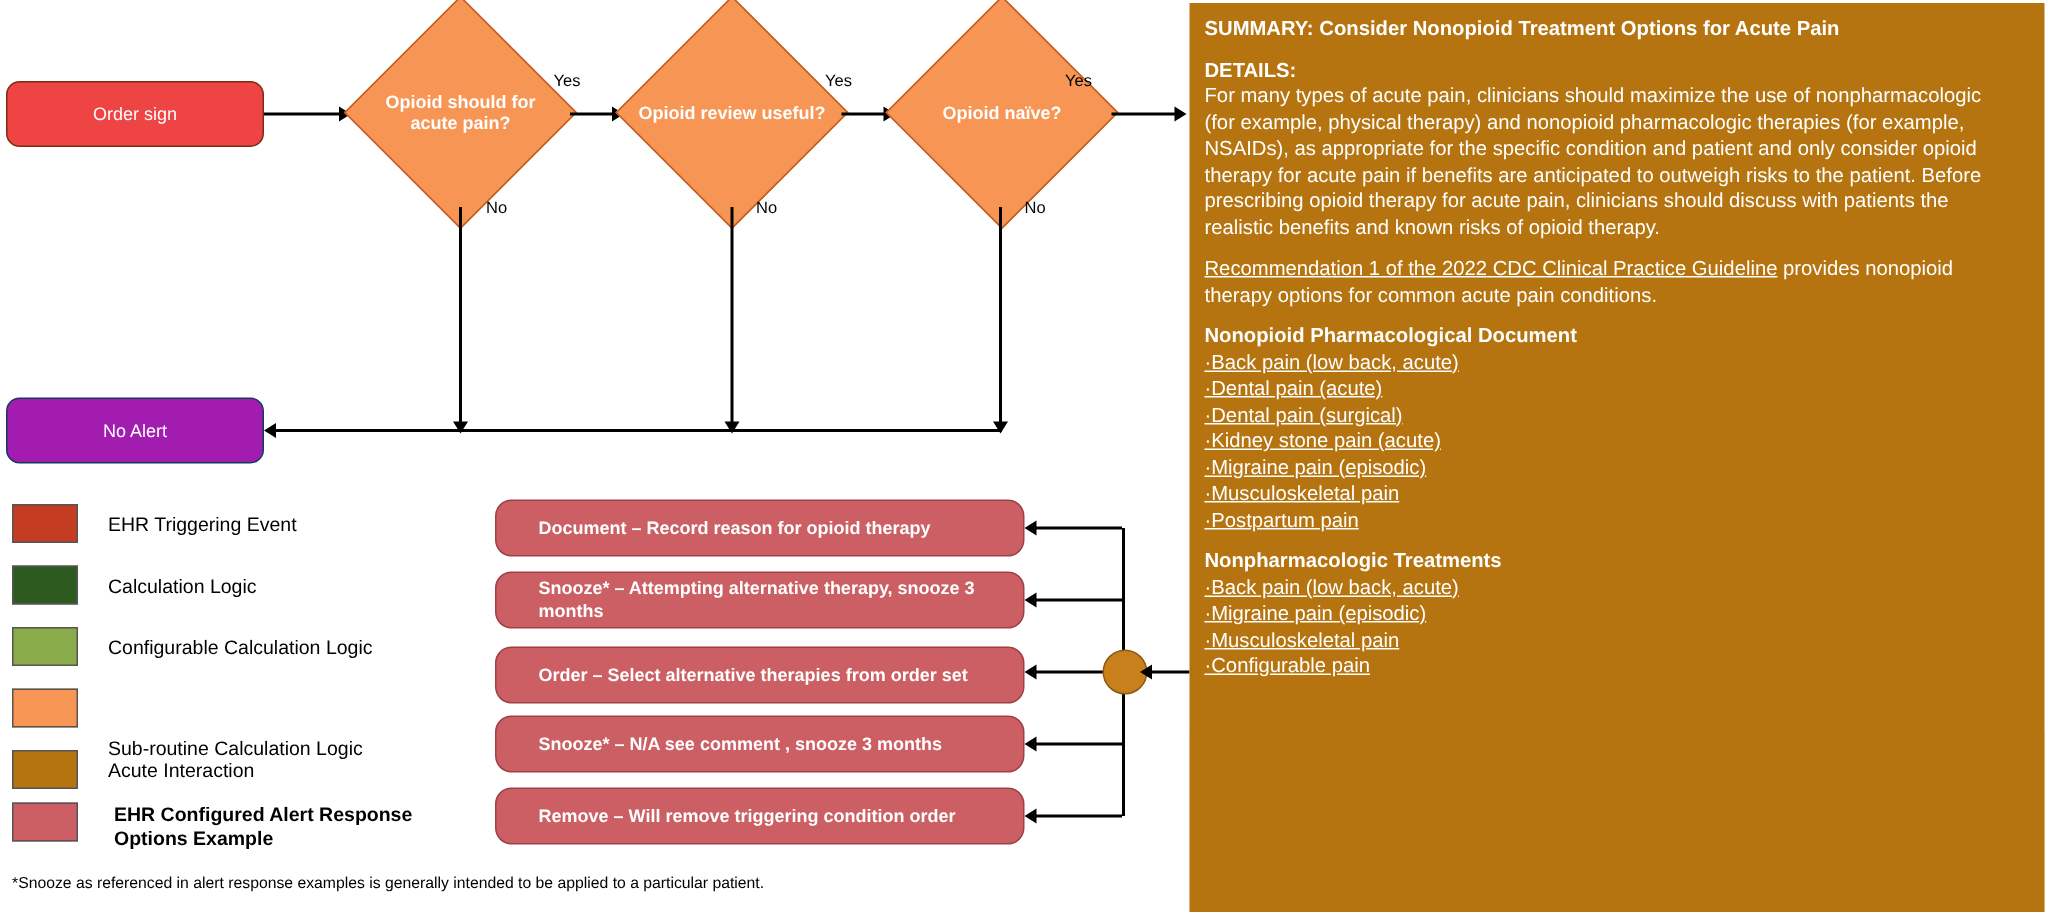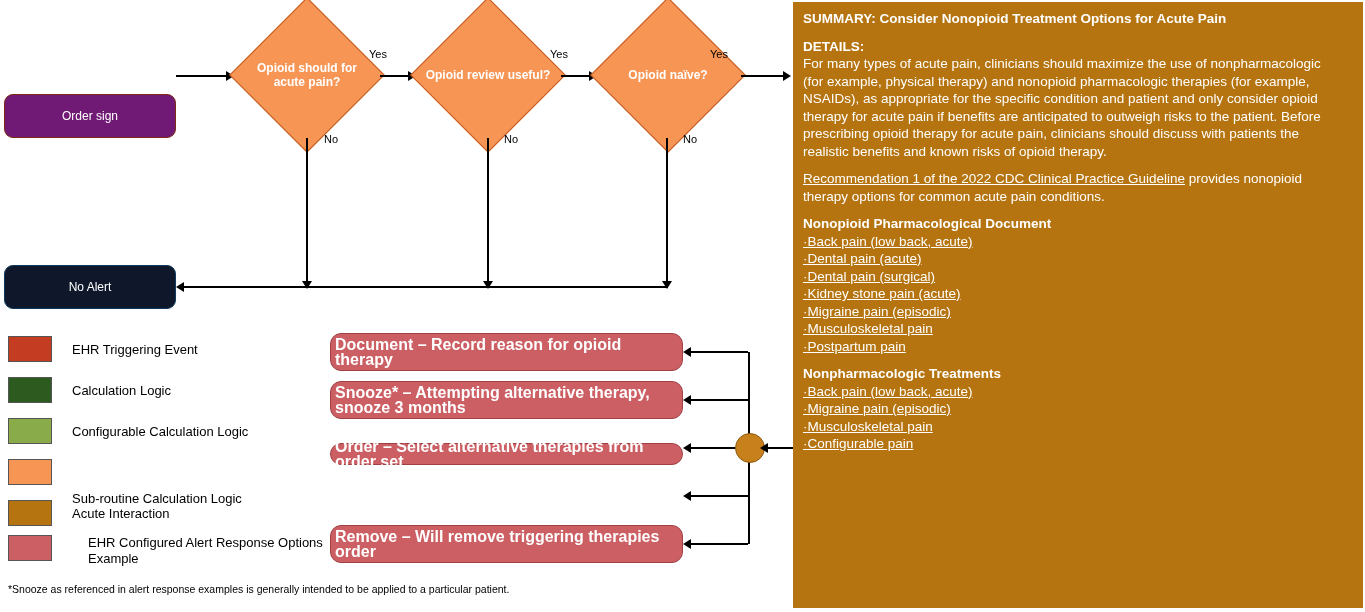--- a/index.html
+++ b/index.html
@@ -73,24 +73,24 @@
   .legend-swatch{position:absolute;width:44px;height:26px;border:1px solid #555;box-sizing:border-box;}
   .legend-text{position:absolute;font-size:13px;color:#000;line-height:16px;}
 
   
   .resp{
     position:absolute;
     background:#cb5f63;
     border:1px solid #a04044;
     border-radius:11px;
     color:#ffffff;
-    font-size:16px;
+    font-size:12px;
     font-weight:bold;
     display:flex;align-items:center;
-    padding:0 4px;
+    padding:0 28px;
     box-sizing:border-box;
     line-height:15px;
   }
   .junction{
     position:absolute;width:30px;height:30px;border-radius:50%;
     background:#c8801d;border:1px solid #8a5a12;box-sizing:border-box;
   }
 
   
   .panel{
@@ -116,21 +116,21 @@
   .linklist div{text-decoration:underline;}
   .footnote{
     position:absolute;left:8px;top:583px;font-size:10.5px;color:#000;
   }
 </style>
 </head>
 <body>
 
 <div class="canvas">
 
-  <div class="node rounded" style="left:4px;top:54px;width:172px;height:44px;background:#701a75;margin-top:40px;">
+  <div class="node rounded" style="left:4px;top:54px;width:172px;height:44px;background:#ef4444;">
     <span>Order sign</span>
   </div>
 
   <div class="ln hl" style="left:176px;top:75px;width:52px;"></div>
   <div class="arrow-r" style="left:226px;top:71px;"></div>
 
   <div class="diamond-wrap" style="left:234px;top:12px;width:146px;height:126px;">
     <div class="diamond" style="left:18px;top:8px;width:110px;height:110px;"></div>
     <div class="diamond-label">Opioid should for acute pain?</div>
   </div>
@@ -160,21 +160,21 @@
     <div class="diamond-label">Opioid naïve?</div>
   </div>
   <div class="edge-label" style="left:710px;top:48px;">Yes</div>
   <div class="edge-label" style="left:683px;top:133px;">No</div>
 
   <div class="ln hl" style="left:741px;top:75px;width:48px;"></div>
   <div class="arrow-r" style="left:783px;top:71px;"></div>
   <div class="ln vl" style="left:666px;top:138px;height:148px;"></div>
   <div class="arrow-d" style="left:662px;top:281px;"></div>
 
-  <div class="node rounded" style="left:4px;top:265px;width:172px;height:44px;background:#0f172a;border-color:#123a5e;">
+  <div class="node rounded" style="left:4px;top:265px;width:172px;height:44px;background:#a21caf;border-color:#123a5e;">
     <span>No Alert</span>
   </div>
   <div class="ln hl" style="left:184px;top:286px;width:484px;"></div>
   <div class="arrow-l" style="left:176px;top:282px;"></div>
 
   <div class="legend-swatch" style="left:8px;top:336px;background:#c43c22;"></div>
   <div class="legend-text" style="left:72px;top:342px;width:280px;">EHR Triggering Event</div>
 
   <div class="legend-swatch" style="left:8px;top:377px;background:#2d5b1f;"></div>
   <div class="legend-text" style="left:72px;top:383px;width:280px;">Calculation Logic</div>
@@ -182,33 +182,36 @@
   <div class="legend-swatch" style="left:8px;top:418px;background:#8aab4a;"></div>
   <div class="legend-text" style="left:72px;top:424px;width:280px;">Configurable Calculation Logic</div>
 
   <div class="legend-swatch" style="left:8px;top:459px;background:#f79555;"></div>
   <div class="legend-text" style="left:72px;top:491px;width:280px;">Sub-routine Calculation Logic</div>
 
   <div class="legend-swatch" style="left:8px;top:500px;background:#b5740f;"></div>
   <div class="legend-text" style="left:72px;top:506px;width:280px;">Acute Interaction</div>
 
   <div class="legend-swatch" style="left:8px;top:535px;background:#cb5f63;"></div>
-  <div class="legend-text" style="left:88px;top:535px;width:250px;">EHR Configured Alert Response Options Example</div>
+  <div class="legend-text" style="left:76px;top:535px;width:250px;font-weight:bold;">EHR Configured Alert Response Options Example</div>
 
   <div class="resp" style="left:330px;top:333px;width:353px;height:38px;">
     <span>Document – Record reason for opioid therapy</span>
   </div>
   <div class="resp" style="left:330px;top:381px;width:353px;height:38px;">
     <span>Snooze* – Attempting  alternative therapy, snooze 3 months</span>
   </div>
-  <div class="resp" style="left:330px;top:443px;width:353px;height:22px;justify-content:flex-end;">
+  <div class="resp" style="left:330px;top:431px;width:353px;height:38px;">
     <span>Order – Select alternative therapies from order set</span>
   </div>
+  <div class="resp" style="left:330px;top:477px;width:353px;height:38px;">
+    <span>Snooze* –  N/A see comment , snooze 3 months</span>
+  </div>
   <div class="resp" style="left:330px;top:525px;width:353px;height:38px;">
-    <span>Remove – Will remove triggering therapies order</span>
+    <span>Remove – Will remove triggering condition order</span>
   </div>
 
   <div class="ln vl" style="left:748px;top:352px;height:192px;"></div>
   <div class="ln hl" style="left:690px;top:351px;width:58px;"></div>
   <div class="arrow-l" style="left:683px;top:347px;"></div>
   <div class="ln hl" style="left:690px;top:399px;width:58px;"></div>
   <div class="arrow-l" style="left:683px;top:395px;"></div>
   <div class="ln hl" style="left:690px;top:447px;width:50px;"></div>
   <div class="arrow-l" style="left:683px;top:443px;"></div>
   <div class="ln hl" style="left:690px;top:495px;width:58px;"></div>

